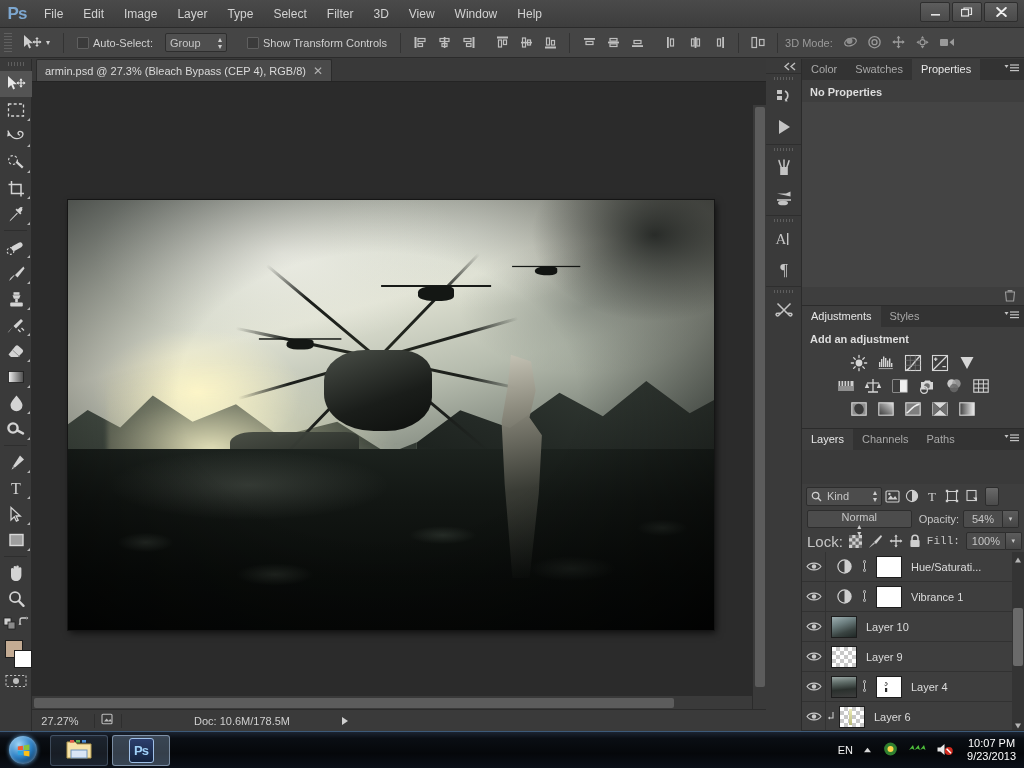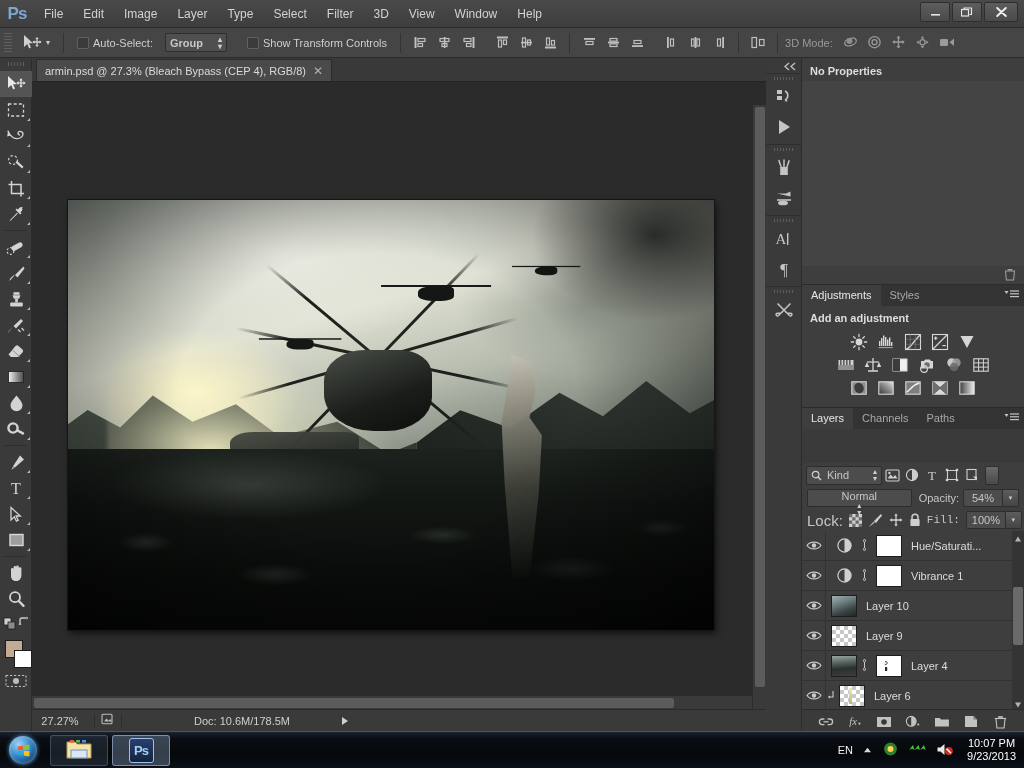--- a/index.html
+++ b/index.html
@@ -46,21 +46,21 @@
   }
   .grip { width:8px; height:20px; margin-right:4px;
     background:repeating-linear-gradient(#606060 0 1px, transparent 1px 3px); }
   .opt-tool { display:flex; align-items:center; gap:4px; padding:0 6px; }
   .opt-sep { width:1px; height:20px; background:#333; margin:0 7px; }
   .chk { width:12px; height:12px; background:#3b3b3b; border:1px solid #606060; border-radius:1px; }
   .opt-label { font-size:11px; color:#cfcfcf; }
   .opt-select {
     display:flex; align-items:center; justify-content:space-between;
     min-width:62px; height:19px; padding:0 4px;
-    background:#4f4f4f; border:1px solid #2e2e2e; border-radius:2px; font-size:11px;font-weight:bold;
+    background:#4f4f4f; border:1px solid #2e2e2e; border-radius:2px; font-size:11px;
   }
   .stepper { font-size:8px; line-height:7px; color:#cfcfcf; text-align:center; }
   .ico-btn { width:24px; height:22px; display:flex; align-items:center; justify-content:center; }
 
   
   .toolbar {
     position:absolute; left:0; top:59px; width:32px; height:672px;
     background:#3a3a3a; border-right:1px solid #2b2b2b;
   }
   .tb-grip { width:100%; height:10px;
@@ -812,20 +812,33 @@
             <path d="M3.5 3.5 L13 13 M13 13 l2.5 2.5 a1.4 1.4 0 0 0 2-2z" stroke="#c4c4c4" stroke-width="1.5" fill="none"></path>
             <path d="M16.5 3.5 L7 13 M7 13 l-2.5 2.5 a1.4 1.4 0 0 1-2-2z" stroke="#c4c4c4" stroke-width="1.5" fill="none"></path>
           </svg>
       </div>
     </div>
   </div>
 
   <div class="panels">
 
     <div class="panel">
+      <div class="panel-tabs">
+        <div class="ptab">Color</div>
+        <div class="ptab">Swatches</div>
+        <div class="ptab active">Properties</div>
+        <div class="pmenu">
+          <svg width="16" height="10" viewBox="0 0 16 10">
+              <path d="M0.5 2 L4.5 2 L2.5 5z" fill="#c3c3c3"></path>
+              <rect x="6" y="1.4" width="9" height="1.2" fill="#c3c3c3"></rect>
+              <rect x="6" y="4.2" width="9" height="1.2" fill="#c3c3c3"></rect>
+              <rect x="6" y="7" width="9" height="1.2" fill="#c3c3c3"></rect>
+            </svg>
+        </div>
+      </div>
       <div class="pbody">
         <div class="phead">No Properties</div>
         <div class="props-body"></div>
         <div class="props-footer">
           <div>
             <svg width="12" height="13" viewBox="0 0 12 13">
                 <path d="M1.5 3 h9 l-0.9 9 h-7.2z" fill="none" stroke="#9c9c9c" stroke-width="1.1"></path>
                 <rect x="3.6" y="1" width="4.8" height="1.6" fill="#9c9c9c"></rect>
               </svg>
           </div>

